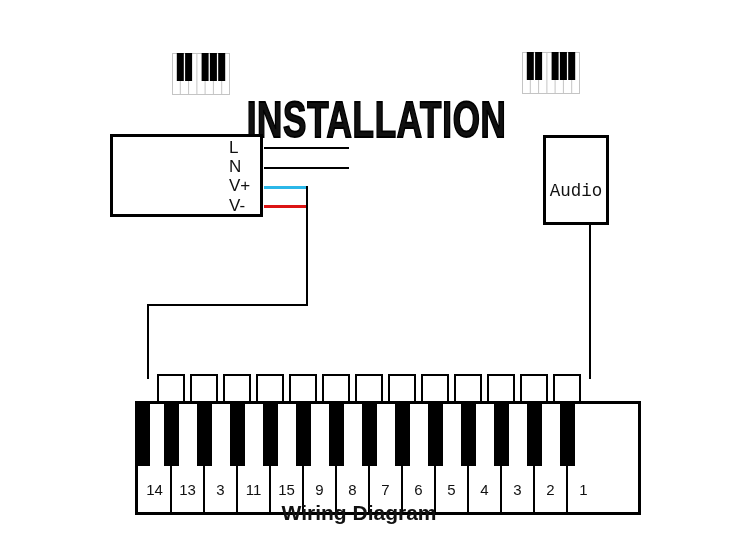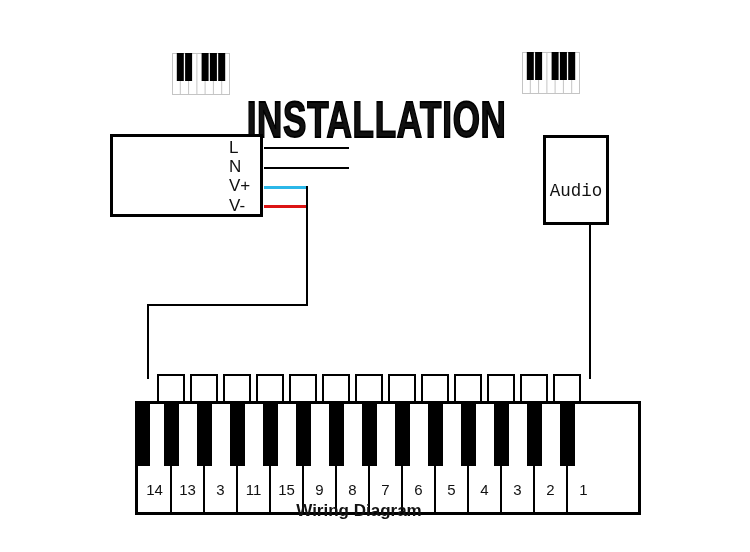--- a/index.html
+++ b/index.html
@@ -96,21 +96,21 @@
     top: 62px; height: 46px; width: 33px;
     left: calc(var(--i) * 33px);
     display: flex; align-items: center; justify-content: center;
     font-size: 15px;
   }
 
   .caption {
     position: absolute;
     left: 135px; top: 501px; width: 448px;
     text-align: center;
-    font-size: 17px; font-weight: bold;
+    font-size: 21px; font-weight: bold;
   }
 </style>
 </head>
 <body>
 
 <div class="stage">
 
   <svg class="piano-icon" style="left:172px; top:53px;" width="58" height="42" viewBox="0 0 58 42">
     <rect x="0.5" y="0.5" width="57" height="41" fill="#ffffff" stroke="#c4c4c4"></rect>
     <line x1="8.3" y1="0.5" x2="8.3" y2="41.5" stroke="#c4c4c4"></line>

